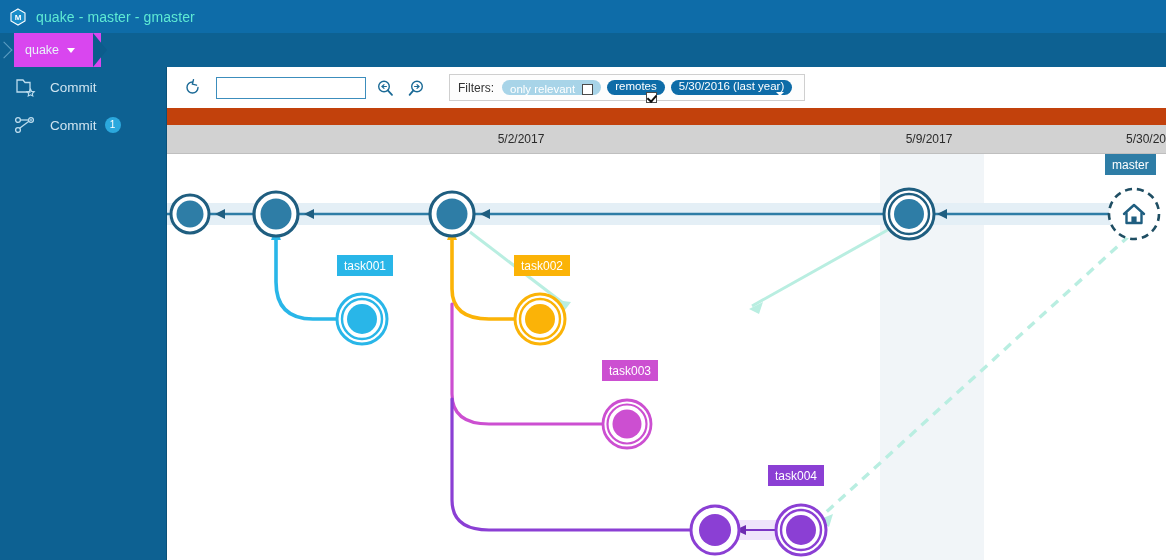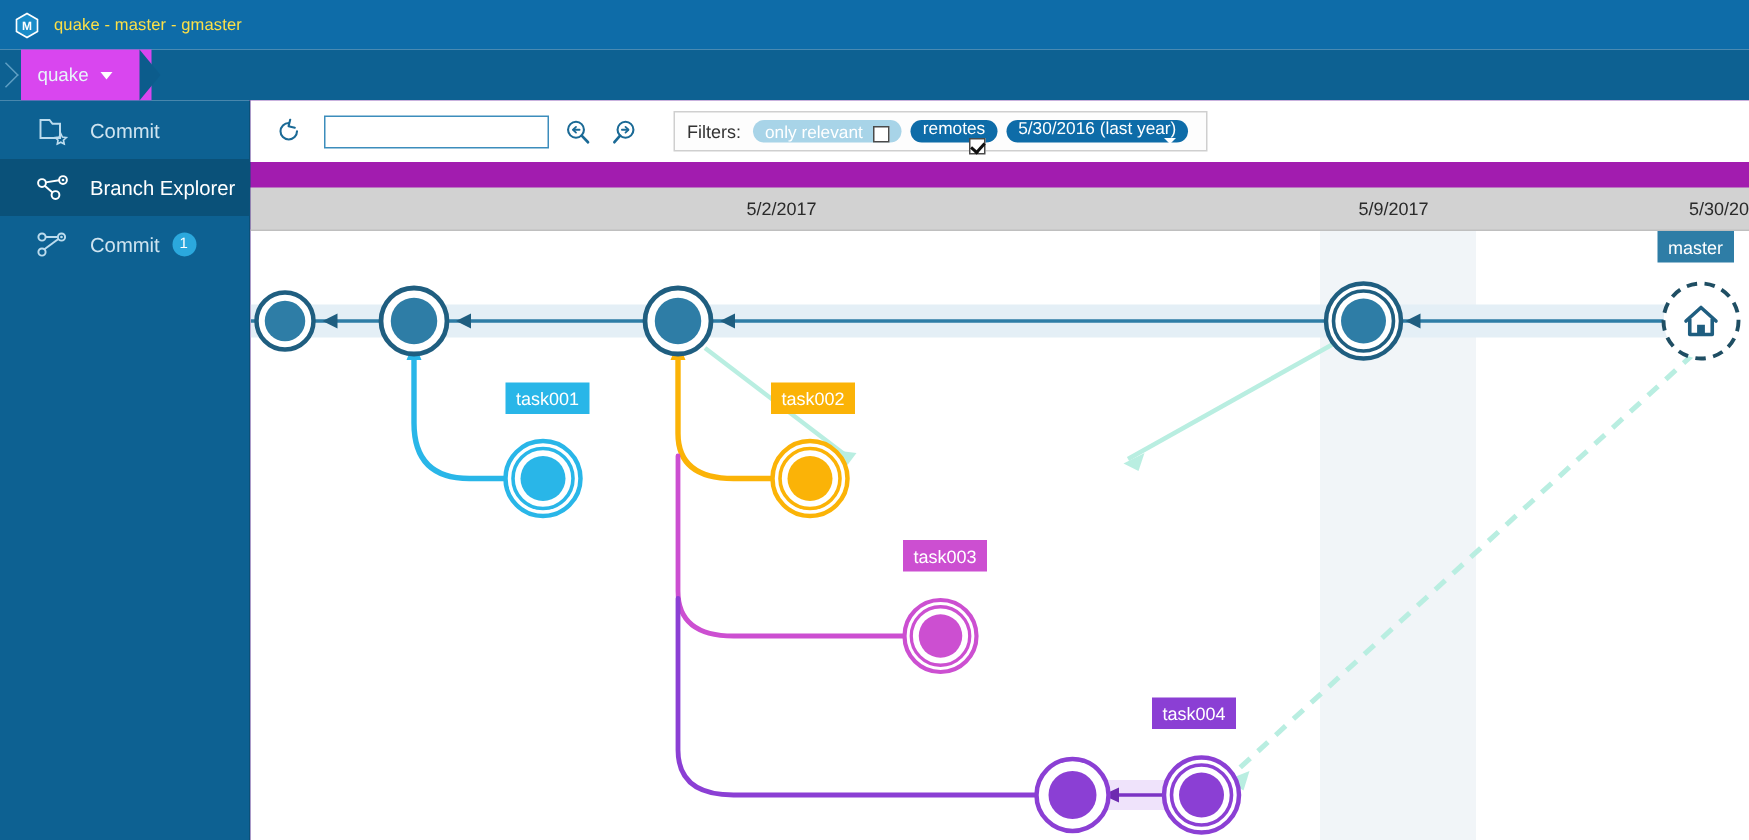--- a/index.html
+++ b/index.html
@@ -28,22 +28,22 @@
     box-sizing: border-box;
   }
   .app-icon {
     width: 18px; height: 18px;
     flex: 0 0 18px;
     position: relative;
     margin-right: 9px;
   }
   .app-icon svg { display: block; }
   .title-text {
-    color: #fde047;
-    font-size: 11px;
+    color: #5eead4;
+    font-size: 14px;
     letter-spacing: .1px;
     white-space: nowrap;
     text-align: center;
   }
 
   
   .breadcrumbbar {
     height: 34px; flex: 0 0 34px;
     background: #0D6192;
     display: flex; align-items: stretch;
@@ -109,21 +109,21 @@
   
   .sidebar {
     width: 166px; flex: 0 0 166px;
     background: #0D6192;
     padding-top: 1px;
     box-sizing: border-box;
   }
   .side-item {
     height: 38px;
     display: flex; align-items: center;
-    padding-left: 24px;
+    padding-left: 14px;
     color: #cfe4f0;
     font-size: 13.5px;
     box-sizing: border-box;
     cursor: pointer;
     text-align: right;
   }
   .side-item.active {
     background: #0A5179;
     color: #ffffff;
   }
@@ -143,21 +143,21 @@
     display: inline-flex;
     align-items: center; justify-content: center;
     line-height: 1;
   }
 
   
   .content {
     flex: 1 1 auto;
     display: flex; flex-direction: column;
     min-width: 0;
-    background: #a21caf;
+    background: #c2410c;
     border-left: 1px solid #0A5179;
     box-sizing: border-box;
   }
 
   
   .toolbar {
     height: 41px; flex: 0 0 41px;
     background: #ffffff;
     display: flex; align-items: center;
     padding-left: 12px;
@@ -322,33 +322,20 @@
       <div class="side-item">
         <span class="side-ico">
           <svg width="22" height="20" viewBox="0 0 22 20">
             <path d="M2,3 L8,3 L10,5.5 L15,5.5 L15,15 L2,15 Z" fill="none" stroke="#bcdcee" stroke-width="1.3"></path>
             <polygon points="15.5,12 16.6,14.4 19.2,14.7 17.3,16.5 17.8,19 15.5,17.8 13.2,19 13.7,16.5 11.8,14.7 14.4,14.4" fill="none" stroke="#bcdcee" stroke-width="1.1"></polygon>
           </svg>
         </span>
         <span class="side-label">Commit</span>
       </div>
 
-      <div class="side-item active">
-        <span class="side-ico">
-          <svg width="24" height="18" viewBox="0 0 24 18">
-            <circle cx="4" cy="6" r="2.6" fill="none" stroke="#ffffff" stroke-width="1.3"></circle>
-            <circle cx="18" cy="4" r="2.6" fill="none" stroke="#ffffff" stroke-width="1.3"></circle>
-            <circle cx="13" cy="14" r="2.6" fill="none" stroke="#ffffff" stroke-width="1.3"></circle>
-            <line x1="6.5" y1="5.6" x2="15.4" y2="4.2" stroke="#ffffff" stroke-width="1.3"></line>
-            <line x1="5.8" y1="7.8" x2="11" y2="12.4" stroke="#ffffff" stroke-width="1.3"></line>
-            <circle cx="18" cy="4" r="0.9" fill="#ffffff"></circle>
-          </svg>
-        </span>
-        <span class="side-label">Branch Explorer</span>
-      </div>
 
       <div class="side-item">
         <span class="side-ico">
           <svg width="24" height="18" viewBox="0 0 24 18">
             <circle cx="4" cy="4" r="2.4" fill="none" stroke="#bcdcee" stroke-width="1.3"></circle>
             <circle cx="4" cy="14" r="2.4" fill="none" stroke="#bcdcee" stroke-width="1.3"></circle>
             <circle cx="17" cy="4" r="2.4" fill="none" stroke="#bcdcee" stroke-width="1.3"></circle>
             <line x1="6.4" y1="4" x2="14.6" y2="4" stroke="#bcdcee" stroke-width="1.3"></line>
             <line x1="5.6" y1="12.2" x2="14.9" y2="5.3" stroke="#bcdcee" stroke-width="1.3"></line>
             <circle cx="17" cy="4" r="0.9" fill="#bcdcee"></circle>

